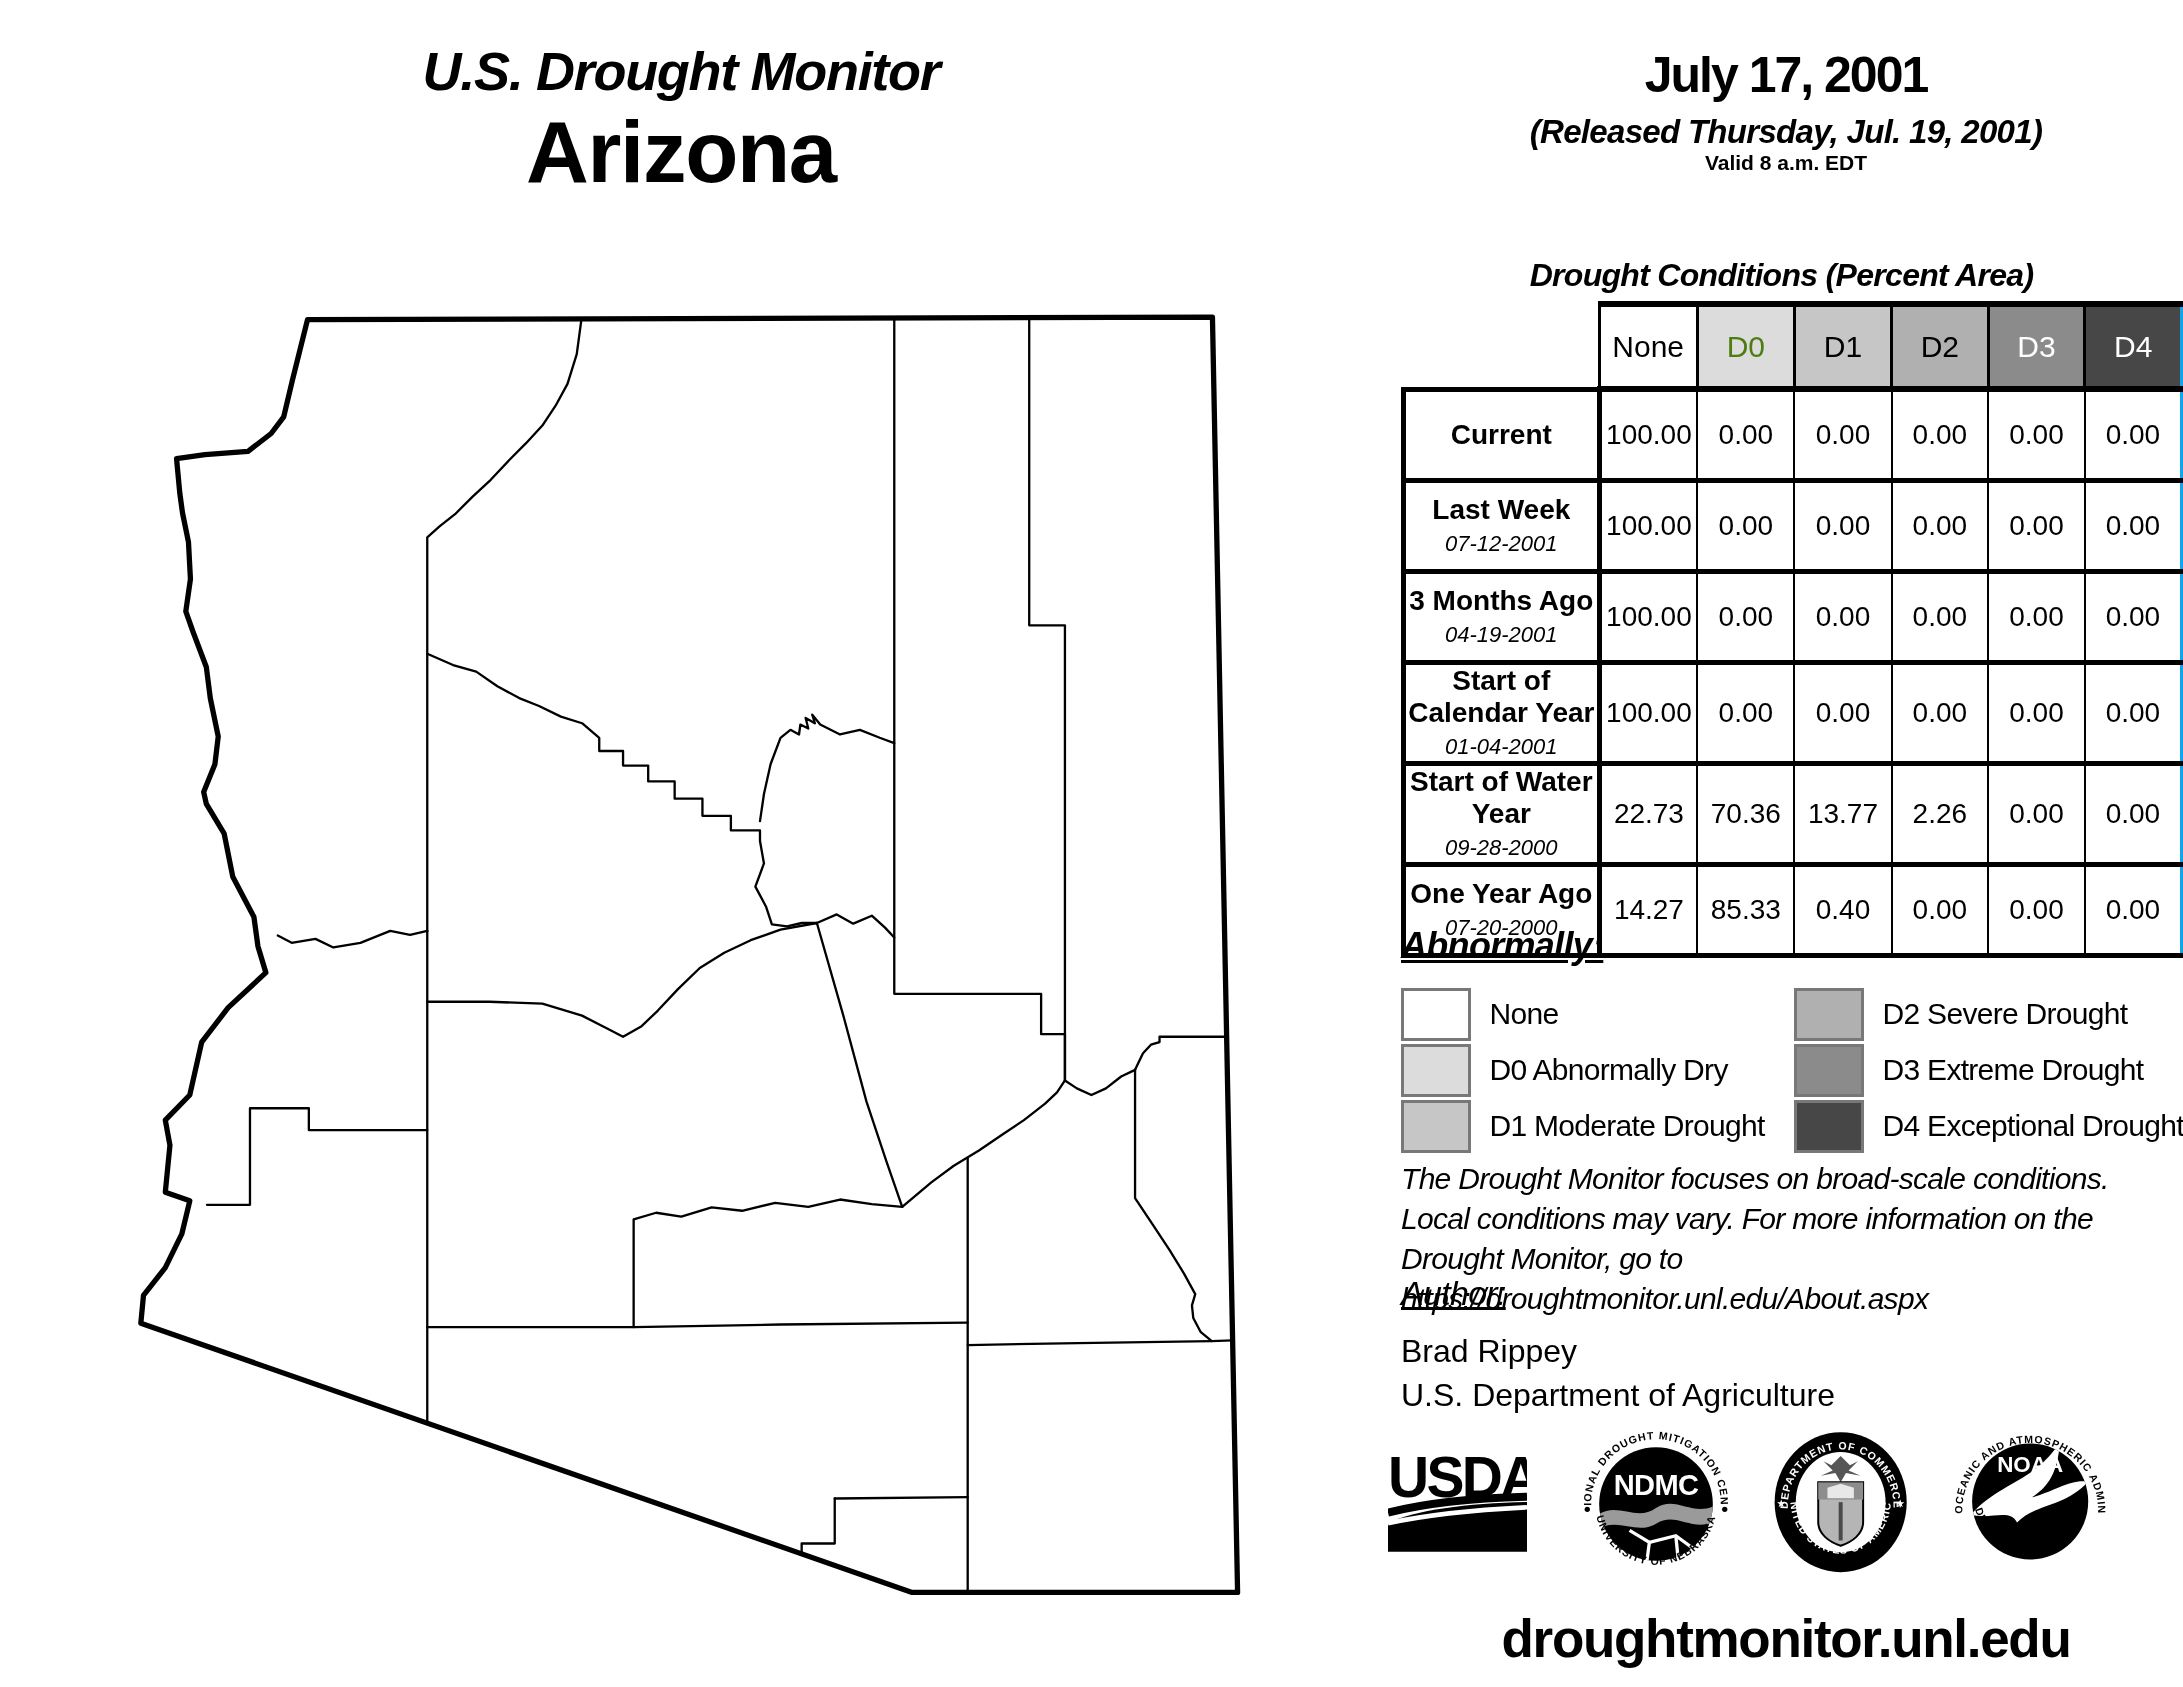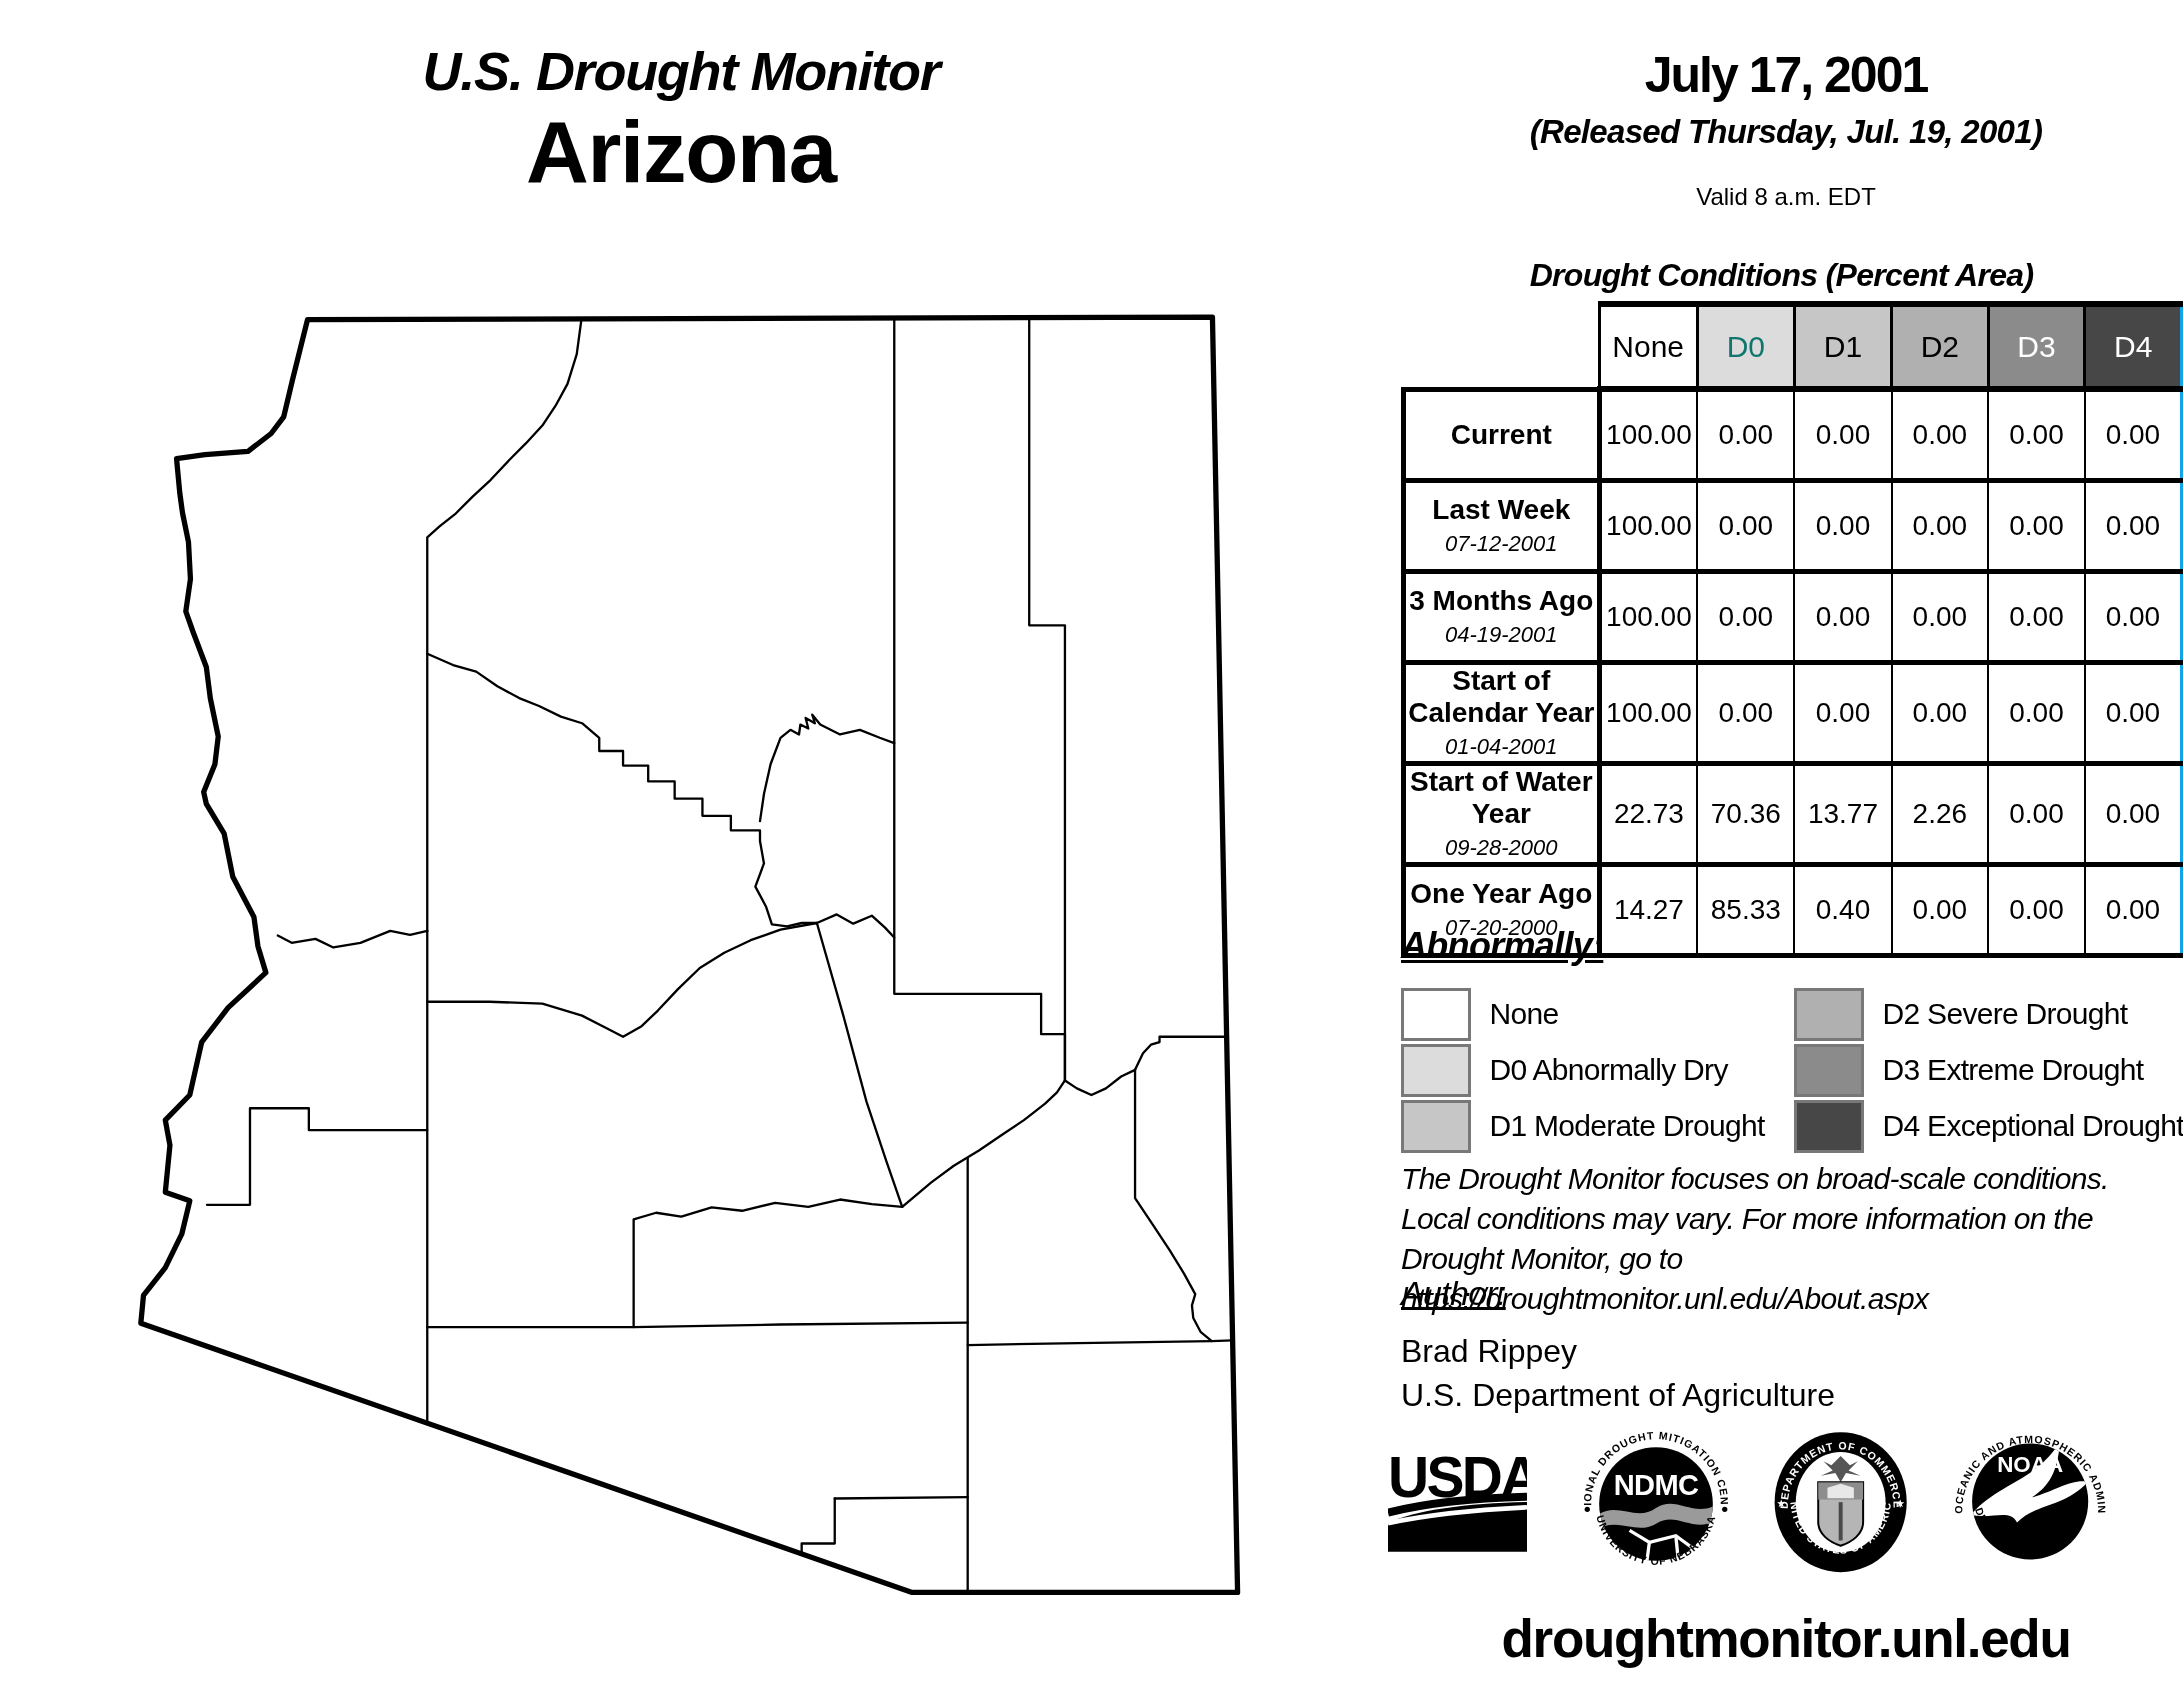--- a/index.html
+++ b/index.html
@@ -8,21 +8,21 @@
   .abs{position:absolute;}
 
   
   .map-title{left:165px;top:40px;width:1032px;text-align:center;}
   .map-title .t1{font-size:54px;font-weight:bold;font-style:italic;letter-spacing:-1.3px;}
   .map-title .t2{font-size:87px;font-weight:bold;letter-spacing:-1.3px;}
 
   .date-block{left:1422px;top:46px;width:728px;text-align:center;}
   .date-block .d1{font-size:50px;font-weight:bold;letter-spacing:-2px;}
   .date-block .d2{font-size:33px;font-weight:bold;font-style:italic;margin-top:9.3px;letter-spacing:-0.7px;}
-  .date-block .d3{font-size:24px;font-weight:normal;margin-top:32px;}
+  .date-block .d3{font-size:21px;font-weight:bold;margin-top:0;}
 
   
   .tbl-heading{left:1401px;top:257px;width:761px;text-align:center;
                font-size:32px;font-style:italic;font-weight:600;letter-spacing:-0.7px;}
   table.dm{border-collapse:collapse;position:absolute;left:1401px;top:301px;table-layout:fixed;}
   table.dm td,table.dm th{padding:0;vertical-align:middle;text-align:center;}
   th.corner{border:none;width:193px;height:79px;background:#fff;}
   th.hdr{width:95px;height:79px;font-size:30px;font-weight:500;
          border:3.3px solid #000;border-top:6px solid #000;border-bottom:6px solid #000;}
   td.rowlab{width:193px;border:5.3px solid #000;font-size:28px;font-weight:bold;line-height:32px;}
@@ -104,21 +104,21 @@
   </g>
 </svg>
 
 <div class="abs tbl-heading">Drought Conditions (Percent Area)</div>
 
 <table class="dm">
   <tbody>
       <tr>
     <th class="corner"></th>
     <th class="hdr" style="background:#ffffff;color:#000">None</th>
-    <th class="hdr" style="background:#dcdcdc;color:#0f766e">D0</th>
+    <th class="hdr" style="background:#dcdcdc;color:#4d7c0f">D0</th>
     <th class="hdr" style="background:#c6c6c6;color:#000">D1</th>
     <th class="hdr" style="background:#b0b0b0;color:#000">D2</th>
     <th class="hdr" style="background:#8b8b8b;color:#fff">D3</th>
     <th class="hdr last" style="background:#474747;color:#fff">D4</th>
   </tr>
   <tr>
     <td class="rowlab"><span>Current</span></td>
     <td class="val">100.00</td>
     <td class="val">0.00</td>
     <td class="val">0.00</td>

